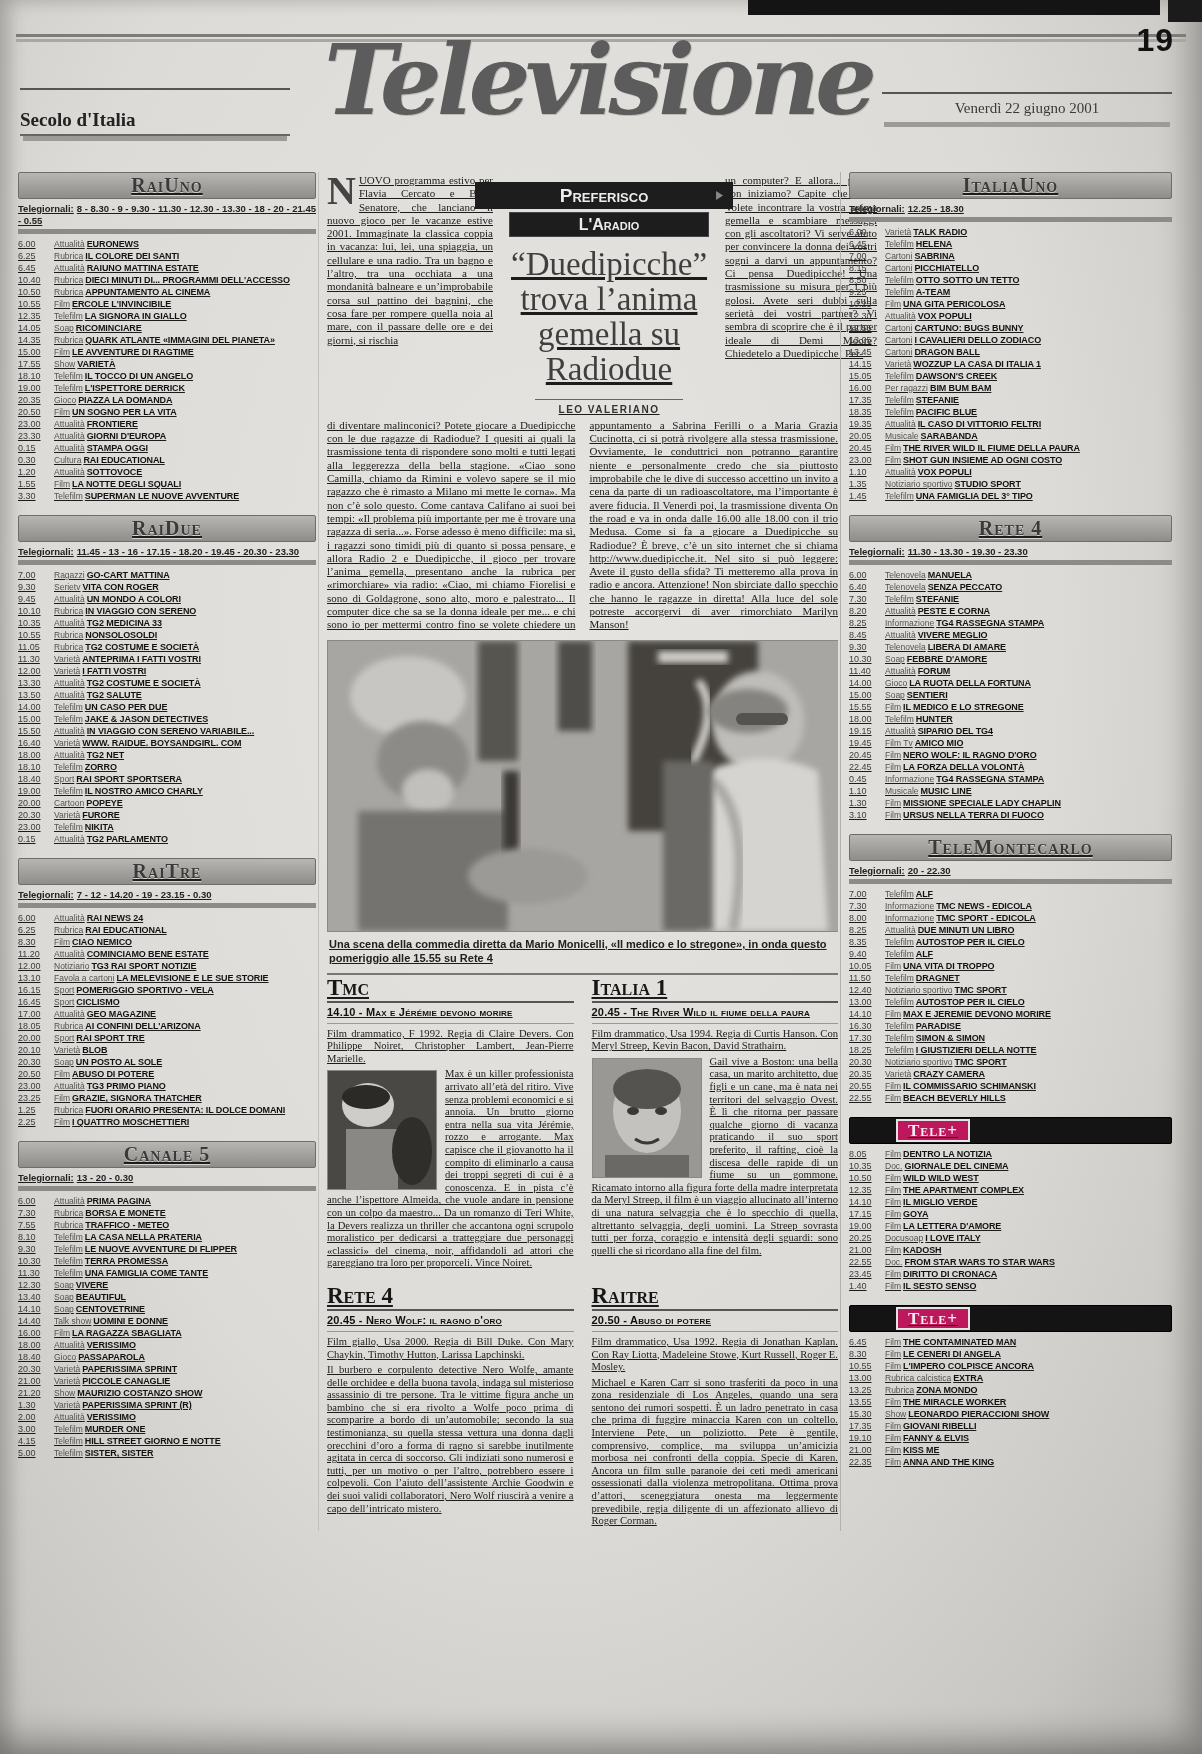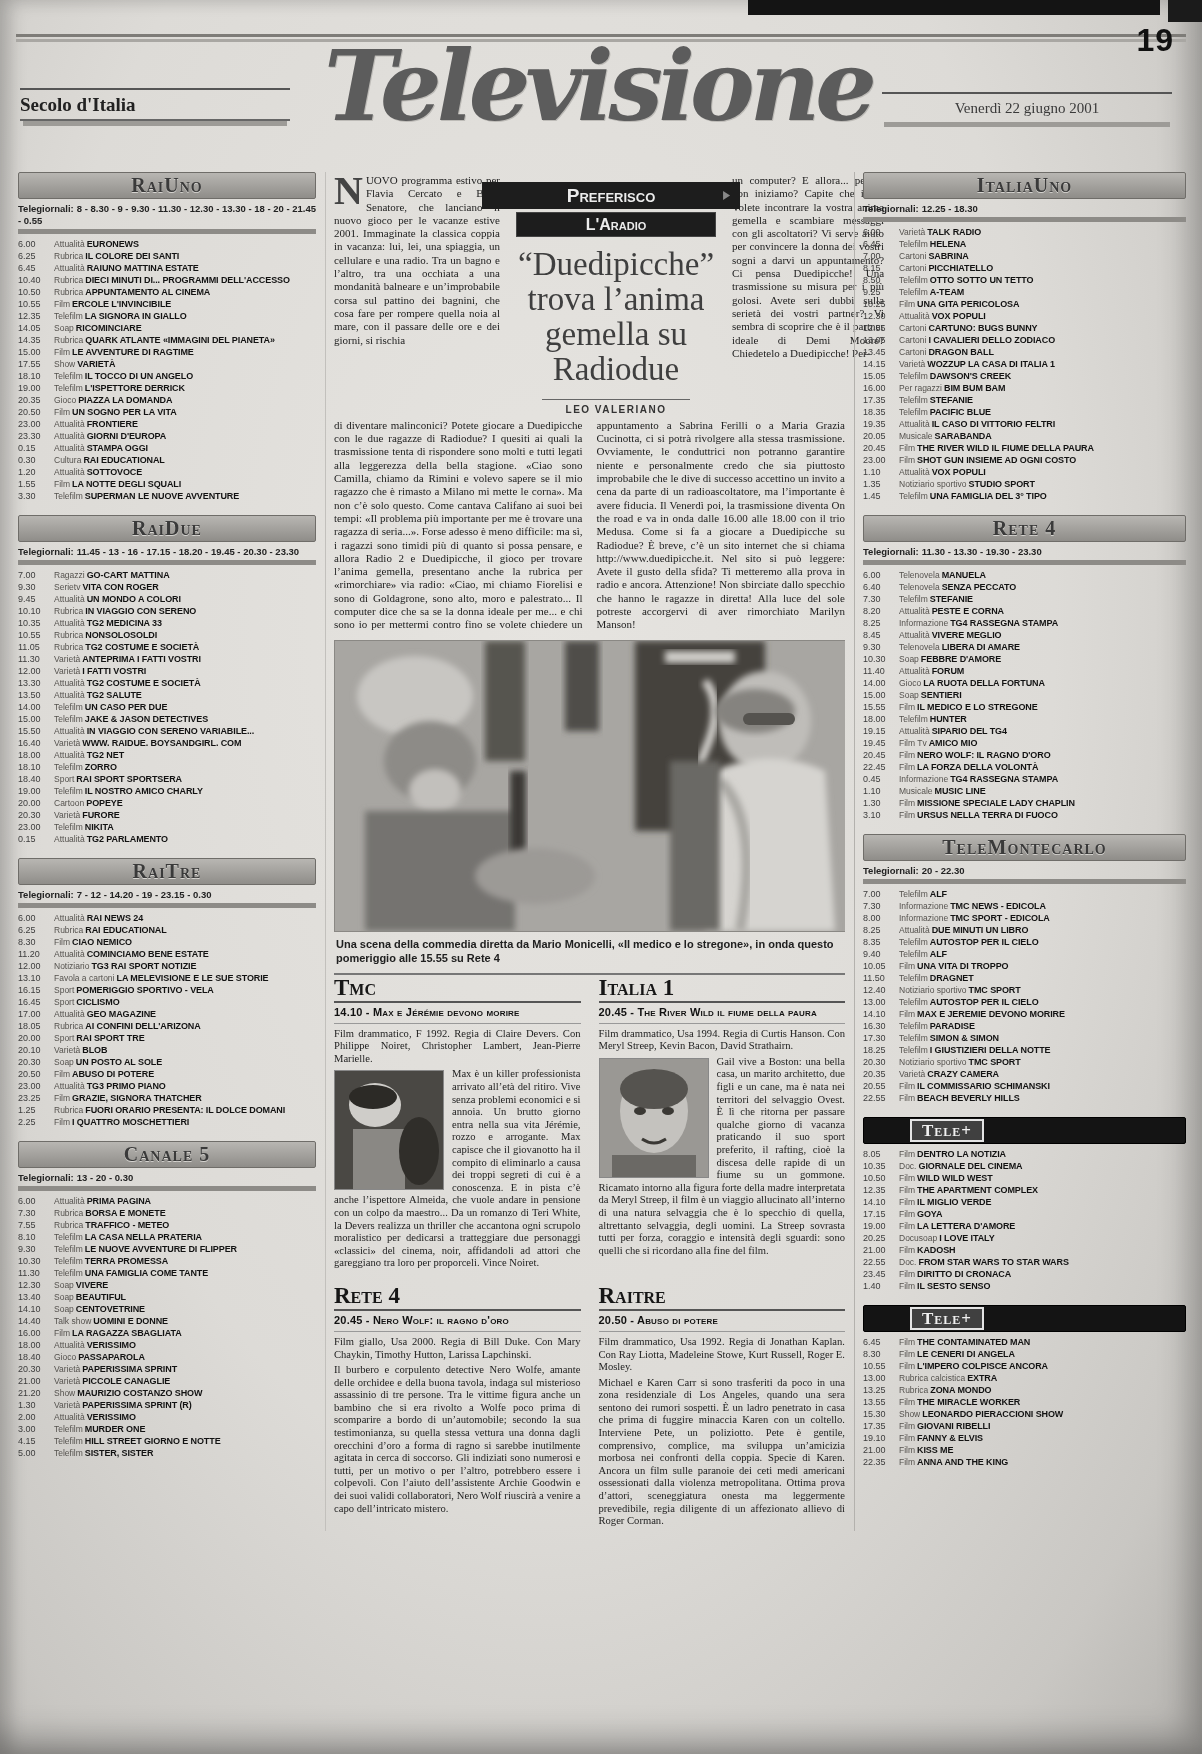--- a/index.html
+++ b/index.html
@@ -7,42 +7,42 @@
         background:radial-gradient(ellipse at 45% 35%, #e6e4e0 0%, #dddbd7 55%, #c9c7c3 85%, #b4b2ae 100%);
         font-family:"Liberation Sans",sans-serif;color:#1c1c1c;
         box-shadow:inset -14px -18px 30px rgba(0,0,0,.25), inset 10px 0 18px rgba(0,0,0,.18);}
   
   .strip-top{position:absolute;top:0;left:748px;width:412px;height:15px;background:#141414;}
   .strip-top2{position:absolute;top:0;left:1168px;width:34px;height:22px;background:#1b1b1b;}
   
   .hdr{position:relative;height:172px;}
   .rule-top{position:absolute;top:34px;left:16px;right:16px;height:3px;background:#7e7c78;box-shadow:0 5px 0 #a9a7a3;}
   .pagenum{position:absolute;top:22px;right:28px;font-size:32px;font-weight:bold;letter-spacing:1px;color:#111;}
-  .masthead{position:absolute;left:20px;top:88px;width:270px;border-top:2px solid #555;padding-top:4px;
+  .masthead{position:absolute;left:20px;top:88px;width:270px;border-top:2px solid #555;padding-top:19px;
             font-family:"Liberation Serif",serif;font-weight:bold;font-size:19px;color:#222;
             border-bottom:2px solid #666;padding-bottom:3px;box-shadow:0 8px 0 -3px #9d9b97;}
   .logo{position:absolute;left:318px;top:30px;width:560px;text-align:center;
         font-family:"DejaVu Serif","Liberation Serif",serif;font-style:italic;font-weight:bold;
         font-size:97px;letter-spacing:-5px;color:#5c5c5c;line-height:1.05;
-        text-shadow:1px 1px 0 #bdbbb7;margin-top:6px;}
+        text-shadow:1px 1px 0 #bdbbb7;}
   .dateline{position:absolute;right:30px;top:92px;width:290px;text-align:center;
             font-family:"Liberation Serif",serif;font-size:15px;color:#3a3a3a;
             border-top:2px solid #555;padding:6px 0 5px;box-shadow:0 7px 0 -2px #9d9b97;}
   
-  .cols{display:grid;grid-template-columns:298px 520px 332px;column-gap:9px;padding:0 10px 0 18px;}
+  .cols{display:grid;grid-template-columns:298px 520px 332px;column-gap:2px;padding:0 10px 0 18px;text-decoration:underline;}
   .col-right{border-left:1px solid #b3b1ad;padding-left:8px;}
   .col-mid{border-left:1px solid #c2c0bc;padding-left:8px;}
   
   .channel{margin-bottom:13px;}
   .ch-bar{height:25px;display:flex;align-items:center;justify-content:center;
           background:linear-gradient(#b8b6b2,#8f8d89);border:1px solid #6f6d69;border-radius:2px;}
   .ch-bar .ch-name{font-family:"Liberation Serif",serif;font-weight:bold;font-variant:small-caps;
           font-size:20px;letter-spacing:1px;color:#3a3a3a;text-shadow:0 1px 0 #d6d4d0;}
   .ch-bar.black{background:#141414;border-color:#000;justify-content:flex-start;padding-left:46px;}
-  .ch-bar.black .ch-name{color:#f0f0f0;text-shadow:none;border:2px solid #e4e4e4;background:#404040;
+  .ch-bar.black .ch-name{color:#f0f0f0;text-shadow:none;border:2px solid #e4e4e4;background:#be185d;
           padding:0 10px;font-size:17px;line-height:19px;}
   .tg{font-size:9.5px;font-weight:bold;color:#222;margin:4px 0 2px;line-height:12px;}
   .tg .tg-label{margin-right:3px;}
   .ch-rule{height:5px;background:#8d8b87;margin:2px 0 5px;}
   .row{display:flex;font-size:9px;line-height:11px;margin-bottom:1px;}
   .row .t{flex:0 0 36px;color:#3c3c3c;}
   .row .d{flex:1;}
   .row .g{color:#55524e;font-size:8.5px;margin-right:2px;}
   .row .ti{font-weight:bold;color:#121212;letter-spacing:-0.1px;}
   

